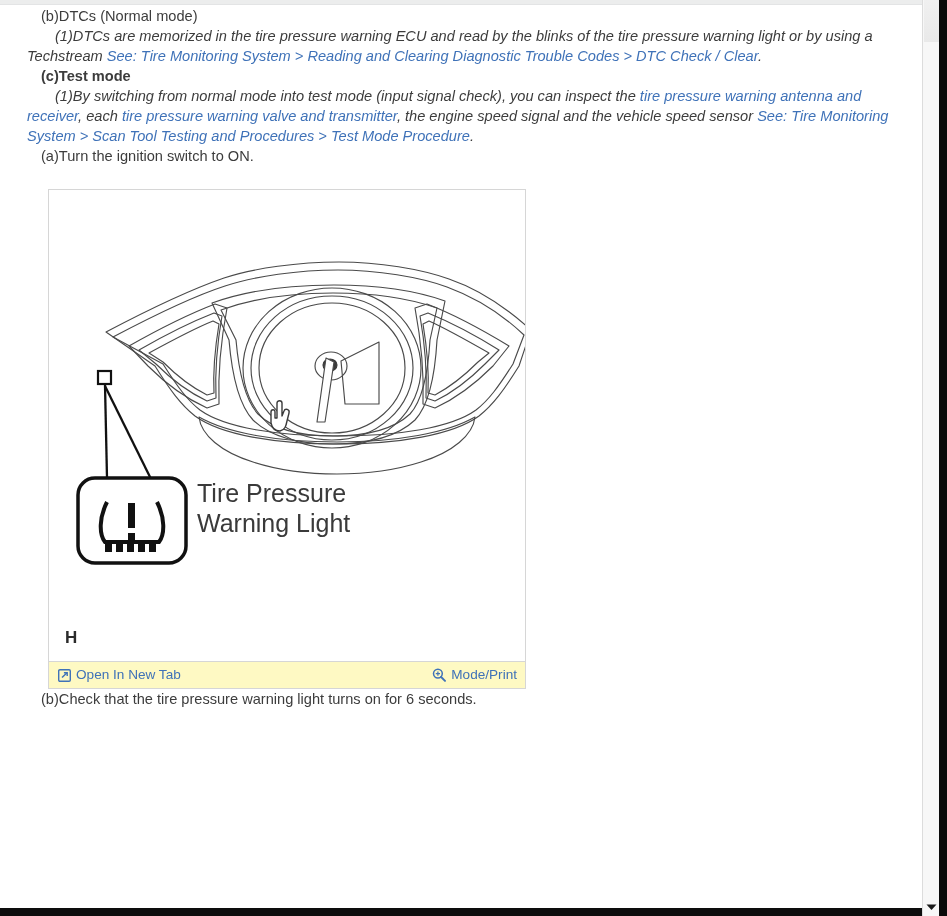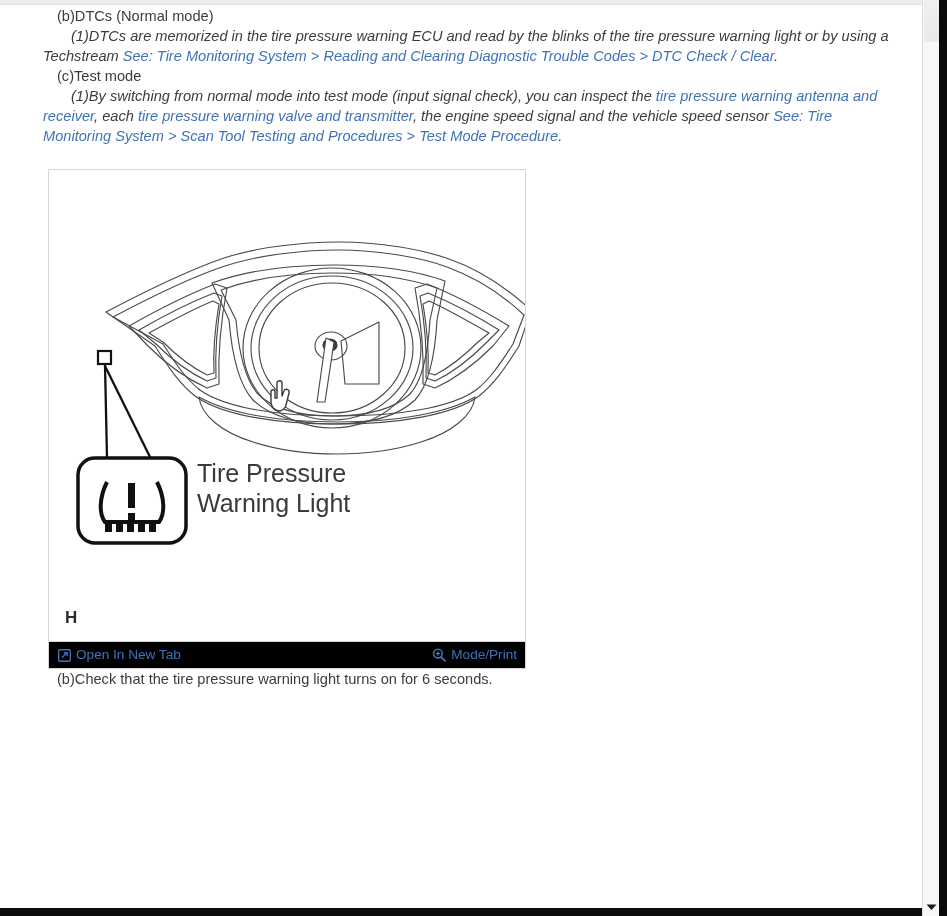--- a/index.html
+++ b/index.html
@@ -44,27 +44,27 @@
   }
 
   .content {
     padding: 0 14px 0 25px;
     font-size: 14.6px;
     color: #3c3c3c;
     line-height: 20px;
   }
 
   p.para {
-    margin: 0 0 0 18px;
+    margin: 0 0 0 2px;
     padding: 0;
   }
 
   .blk-b    { padding-top: 11px; text-indent: 14px; }
   .blk-1    { padding-top: 25px; text-indent: 28px; font-style: italic; }
-  .blk-c    { padding-top: 25px; text-indent: 14px; }
+  .blk-c    { padding-top: 25px; text-indent: 14px; font-weight: bold; }
   .blk-head { padding-top: 26px; text-indent: 3px; }
   .blk-a    { padding-top: 25px; text-indent: 14px; }
   .blk-bottom { padding-top: 26px; text-indent: 14px; }
 
   a.doclink {
     color: #3f72b8;
     text-decoration: none;
     cursor: pointer;
   }
 
@@ -95,21 +95,21 @@
     color: #2b2b2b;
     font-family: "Liberation Sans", sans-serif;
     letter-spacing: 0;
   }
   #figure-toolbar {
     position: absolute;
     left: 0;
     bottom: 0;
     width: 100%;
     height: 27px;
-    background: #000000;
+    background: #fef9c3;
     border-top: 1px solid #d6d6d6;
     box-sizing: border-box;
     display: flex;
     align-items: center;
     justify-content: space-between;
     padding: 0 8px 0 9px;
   }
   .tb-btn {
     display: flex;
     align-items: center;
@@ -197,20 +197,21 @@
 
       <p class="para blk-b">(b)DTCs (Normal mode)</p>
 
       <p class="para blk-1"><span>(1)DTCs are memorized in the tire pressure warning ECU and read by the blinks of the tire pressure warning light or by using a Techstream </span><a class="doclink" href="#">See: Tire Monitoring System &gt; Reading and Clearing Diagnostic Trouble Codes &gt; DTC Check / Clear</a><span>.</span></p>
 
       <p class="para blk-c">(c)Test mode</p>
 
       <p class="para blk-1"><span>(1)By switching from normal mode into test mode (input signal check), you can inspect the </span><a class="doclink" href="#">tire pressure warning antenna and receiver</a><span>, each </span><a class="doclink" href="#">tire pressure warning valve and transmitter</a><span>, the engine speed signal and the vehicle speed sensor </span><a class="doclink" href="#">See: Tire Monitoring System &gt; Scan Tool Testing and Procedures &gt; Test Mode Procedure</a><span>.</span></p>
 
 
+      <p class="para blk-a">(a)Turn the ignition switch to ON.</p>
 
       <div id="figure-panel">
 
         <div id="figure-canvas">
           <svg width="476" height="468" viewBox="0 0 476 468">
             <g fill="none" stroke="#4a4a4a" stroke-width="1.15" stroke-linejoin="round">
 
               <path d="M57 142 C 95 122 140 100 175 88 C 205 78 250 72 290 72
                        C 330 72 372 79 400 89 C 432 100 460 120 482 140
                        L 470 176 C 455 200 444 215 430 226

